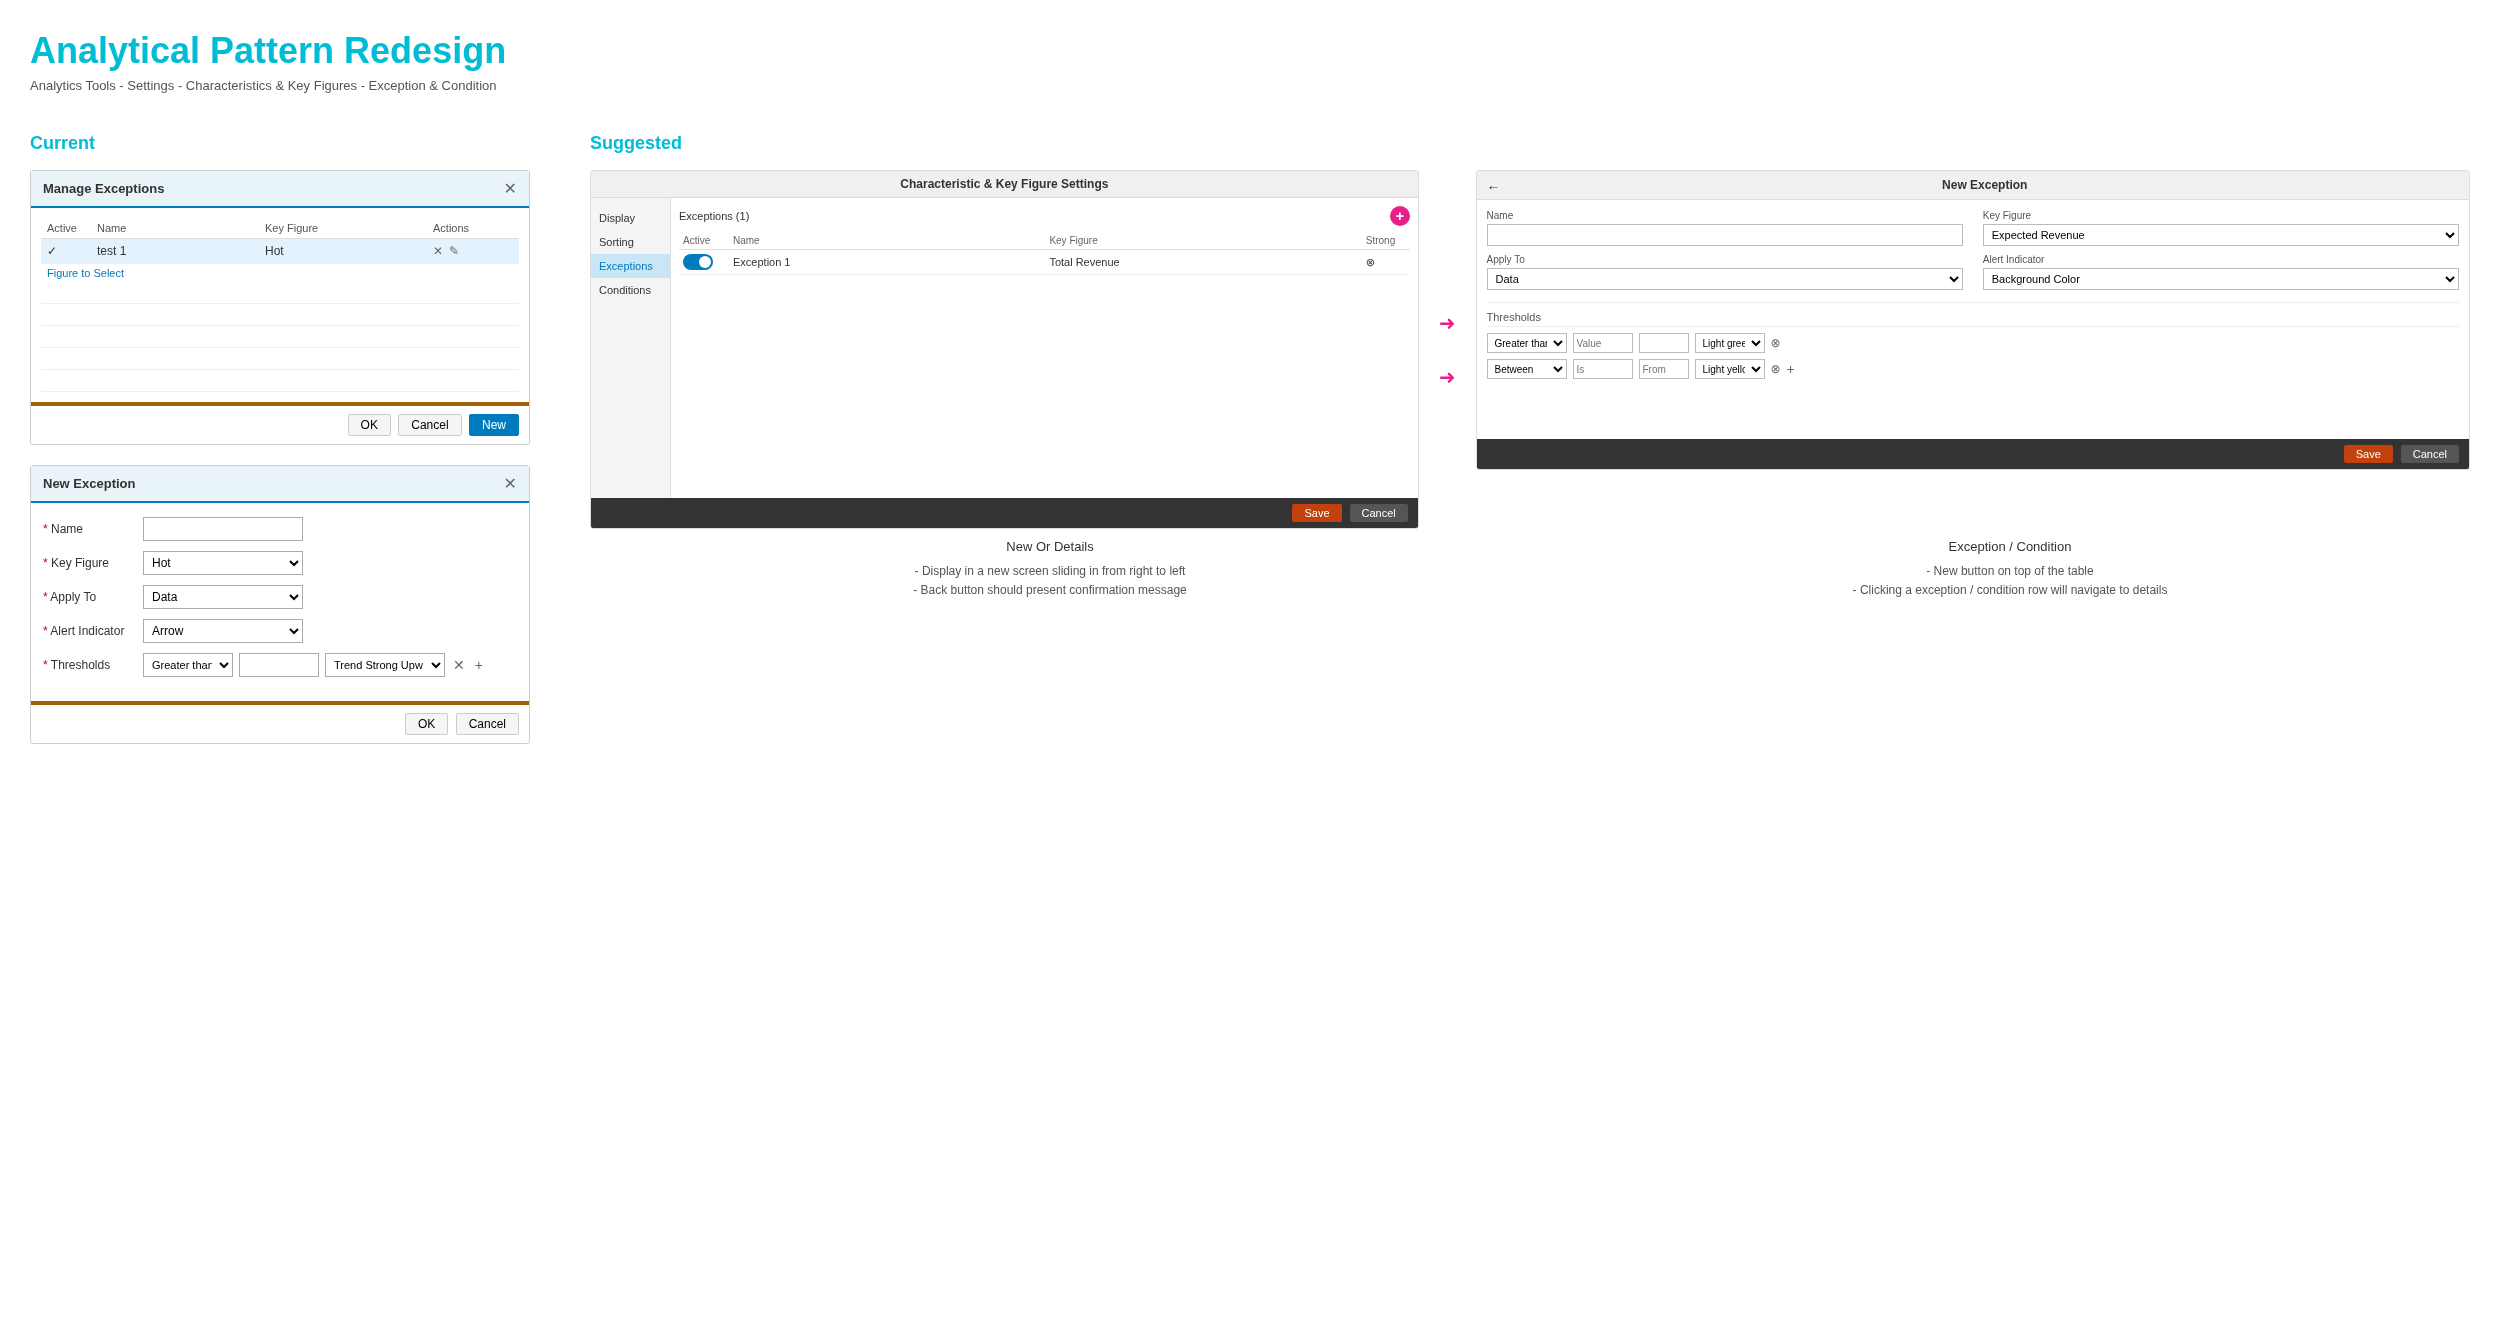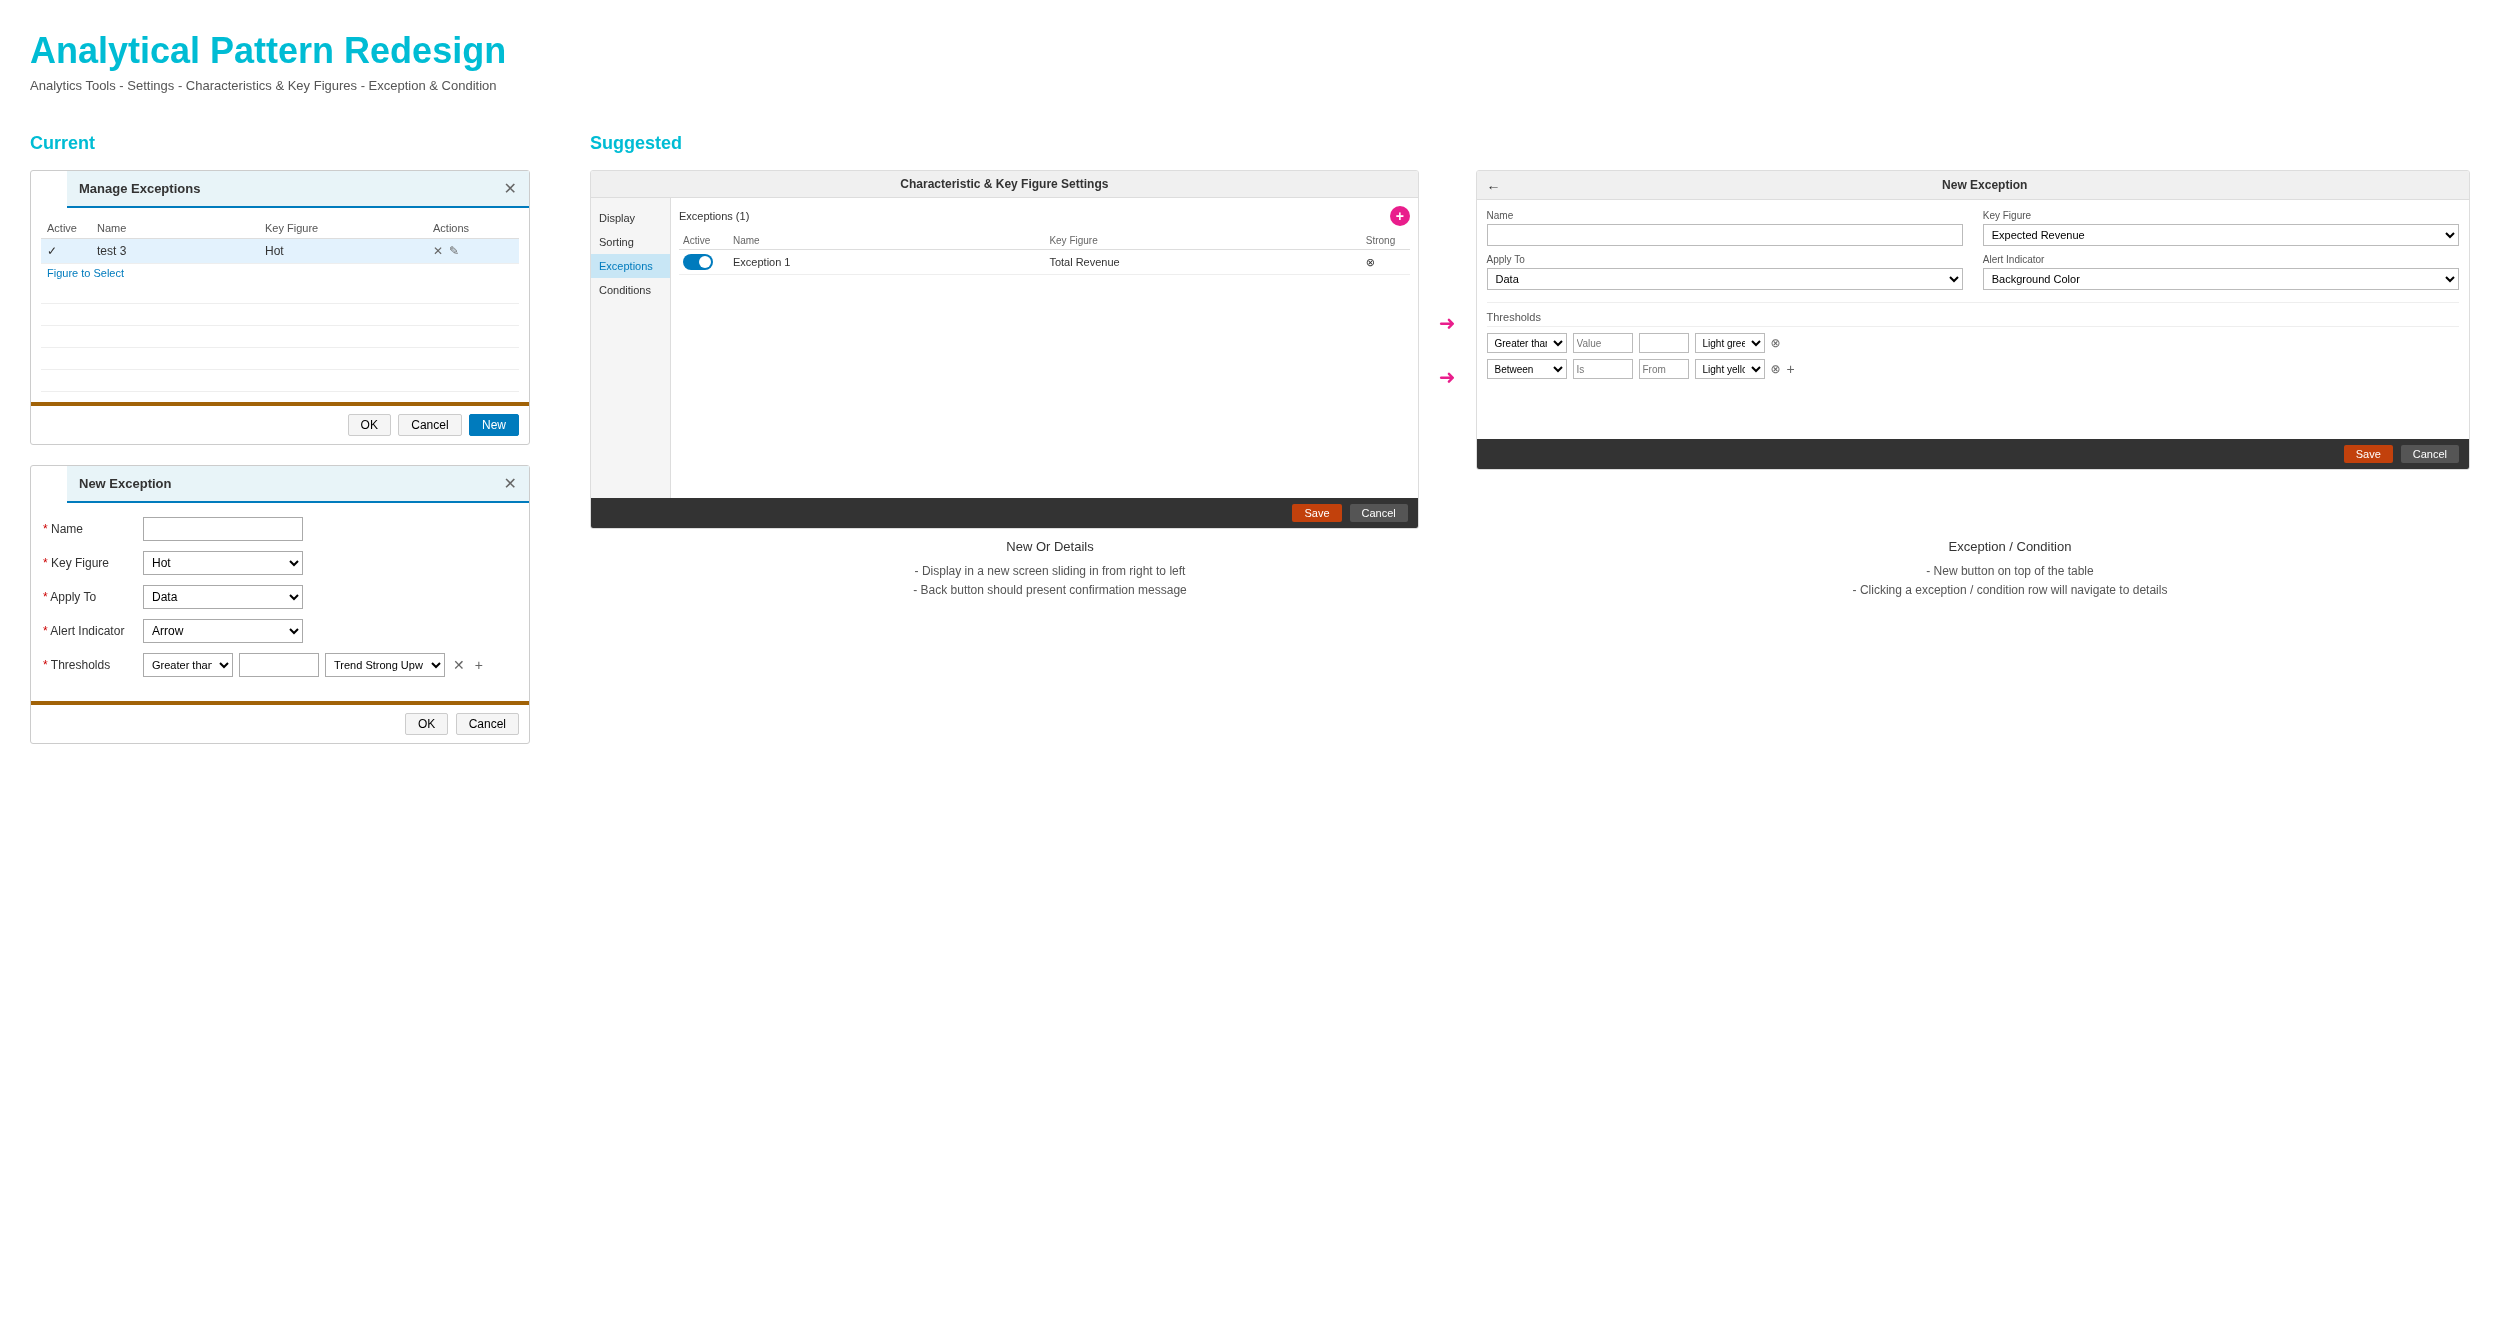--- a/index.html
+++ b/index.html
@@ -10,21 +10,21 @@
 
     .sections-wrapper { display: flex; gap: 60px; }
 
     .section-label { color: #00bcd4; font-size: 18px; font-weight: bold; margin-bottom: 16px; }
 
     
     .current-section { width: 500px; }
 
     
     .dialog-box { border: 1px solid #ccc; border-radius: 3px; margin-bottom: 20px; background: #fff; }
-    .dialog-header { background: #e8f4f8; border-bottom: 2px solid #007bbd; padding: 8px 12px; display: flex; justify-content: space-between; align-items: center; margin-left: 36px; }
+    .dialog-header { background: #e8f4f8; border-bottom: 2px solid #007bbd; padding: 8px 12px; display: flex; justify-content: space-between; align-items: center; }
     .dialog-title { font-weight: bold; font-size: 13px; color: #333; }
     .dialog-close { cursor: pointer; color: #666; font-size: 16px; }
     .dialog-body { padding: 10px; }
 
     .table-header { display: grid; grid-template-columns: 50px 1fr 1fr 80px; padding: 4px 6px; font-size: 11px; color: #555; border-bottom: 1px solid #ddd; }
     .table-row { display: grid; grid-template-columns: 50px 1fr 1fr 80px; padding: 5px 6px; border-bottom: 1px solid #eee; align-items: center; }
     .table-row.selected { background: #e3f2fd; }
     .checkmark { color: #333; font-size: 12px; }
     .row-actions { display: flex; gap: 6px; }
     .row-action-btn { cursor: pointer; color: #666; font-size: 12px; background: none; border: none; }
@@ -144,21 +144,21 @@
       </div>
       <div class="dialog-body">
         <div class="table-header">
           <span>Active</span>
           <span>Name</span>
           <span>Key Figure</span>
           <span>Actions</span>
         </div>
         <div class="table-row selected">
           <span class="checkmark">✓</span>
-          <span>test 3</span>
+          <span>test 1</span>
           <span>Hot</span>
           <span class="row-actions">
             <button class="row-action-btn">✕</button>
             <button class="row-action-btn">✎</button>
           </span>
         </div>
         <div class="click-to-select">Figure to Select</div>
         <div class="empty-rows">
           <div class="empty-row"></div>
           <div class="empty-row"></div>

